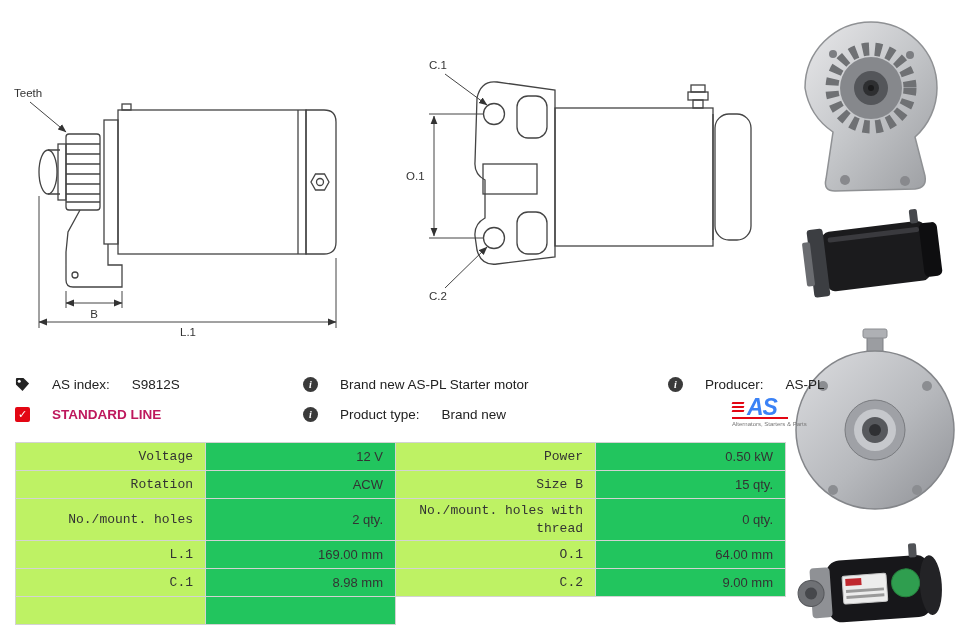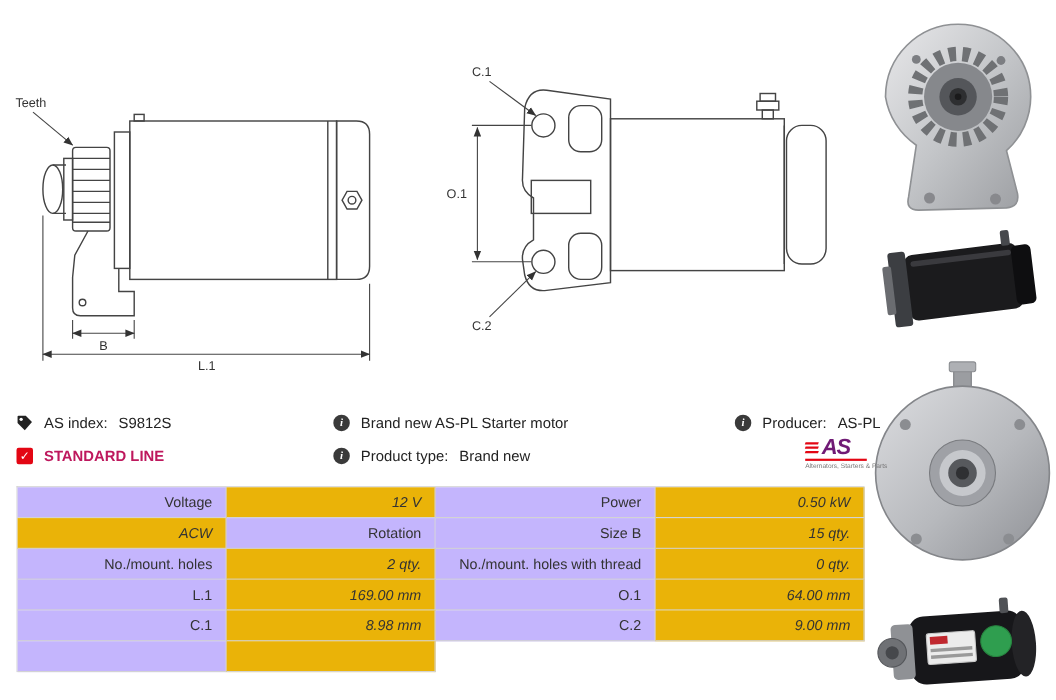--- a/index.html
+++ b/index.html
@@ -1,41 +1,41 @@
 <!DOCTYPE html>
 <html><head>
 <meta charset="utf-8">
 <style>
   html,body{margin:0;padding:0;}
   body{font-family:"Liberation Sans","DejaVu Sans",sans-serif;background:#fff;color:#222;}
   .page{position:relative;width:960px;height:636px;background:#fff;overflow:hidden;}
   .abs{position:absolute;}
   svg text{font-family:"Liberation Sans","DejaVu Sans",sans-serif;font-size:11.5px;fill:#333;}
   
-  .info-item{display:flex;align-items:center;gap:10px;font-size:13.5px;color:#222;height:20px;white-space:nowrap;}
+  .info-item{display:flex;align-items:center;gap:22px;font-size:13.5px;color:#222;height:20px;white-space:nowrap;}
   .info-item b{font-weight:400;}
   .info-icon{display:inline-flex;align-items:center;justify-content:center;width:15px;height:15px;border-radius:50%;
     background:#3a3a3a;color:#fff;font:italic 700 10px "Liberation Serif",serif;flex:0 0 15px;}
   .check-icon{display:inline-flex;align-items:center;justify-content:center;width:15px;height:15px;border-radius:2px;
     background:#e30613;color:#fff;font-size:11px;font-weight:700;flex:0 0 15px;}
   .tag-icon{display:inline-flex;width:15px;height:15px;flex:0 0 15px;}
   .red{color:#be185d;font-weight:700;}
   
   .as-logo{display:flex;align-items:flex-end;gap:3px;border-bottom:2px solid #e30613;padding-bottom:1px;width:56px;}
   .as-lines{display:flex;flex-direction:column;gap:2px;margin-bottom:4px;}
   .as-lines span{display:block;width:12px;height:2px;background:#e30613;transform:skewX(-20deg);}
-  .as-text{font-size:20px;line-height:18px;font-weight:800;font-style:italic;color:#701a75;letter-spacing:-1px;}
+  .as-text{font-size:23px;line-height:18px;font-weight:800;font-style:italic;color:#3b82f6;letter-spacing:-1px;}
   .as-tagline{font-size:6px;color:#777;margin-top:2px;white-space:nowrap;}
   
   .spec-table{display:grid;grid-template-columns:190px 190px 200px 190px;grid-auto-rows:minmax(28px,auto);
     border-top:1px solid #d3d3d3;border-left:1px solid #d3d3d3;font-size:13px;color:#333;width:770px;}
   .cell{display:flex;align-items:center;justify-content:flex-end;text-align:right;padding:3px 12px;box-sizing:border-box;
     border-right:1px solid #d3d3d3;border-bottom:1px solid #d3d3d3;line-height:1.35;}
-  .cell.l{background:#c4b5fd;}
-  .cell.v{background:#eab308;font-style:italic;}
+  .cell.l{background:#bef264;font-family:Liberation Mono, monospace;}
+  .cell.v{background:#22c55e;}
 </style>
 </head>
 <body>
 
 <div class="page">
 
   <svg class="abs" style="left:8px;top:82px" width="350" height="258" viewBox="0 0 350 258">
     <defs>
       <marker id="a1e" markerWidth="9" markerHeight="8" refX="8" refY="4" orient="auto">
           <path d="M0,0.6 L8.5,4 L0,7.4 Z" fill="#333"></path>
@@ -235,22 +235,22 @@
     </div>
     <div class="as-tagline">Alternators, Starters &amp; Parts</div>
   </div>
 
   <div class="spec-table abs" style="left:15px;top:442px">
     <div class="cell l">Voltage</div>
     <div class="cell v">12 V</div>
     <div class="cell l">Power</div>
     <div class="cell v">0.50 kW</div>
 
+    <div class="cell l">Rotation</div>
     <div class="cell v">ACW</div>
-    <div class="cell l">Rotation</div>
     <div class="cell l">Size B</div>
 
     <div class="cell v">15 qty.</div>
     <div class="cell l">No./mount. holes</div>
     <div class="cell v">2 qty.</div>
 
     <div class="cell l">No./mount. holes with thread</div>
     <div class="cell v">0 qty.</div>
     <div class="cell l">L.1</div>
     <div class="cell v">169.00 mm</div>

